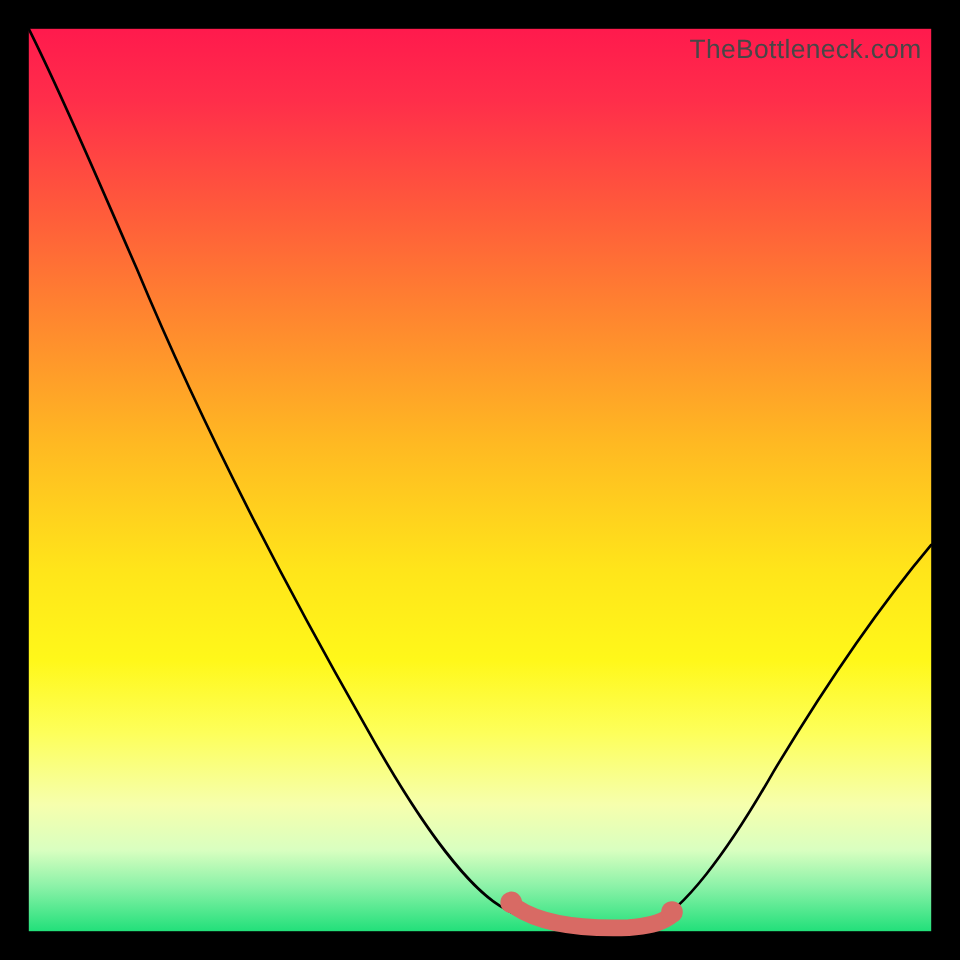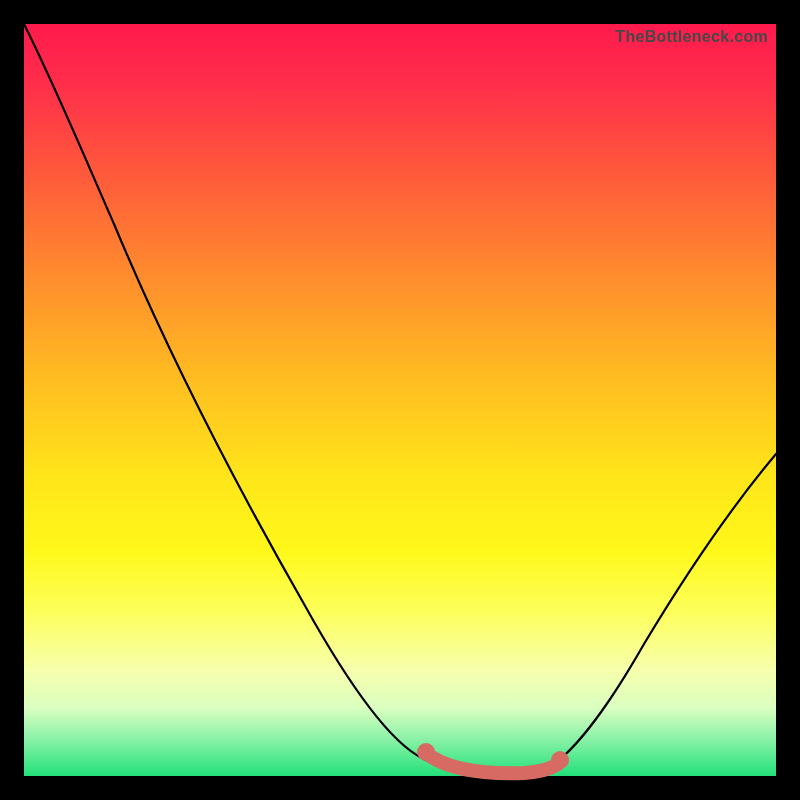--- a/index.html
+++ b/index.html
@@ -37,22 +37,22 @@
       #f6ffad 86%,
       #d9ffc0 91%,
       #8cf2a8 95%,
       #22e07a 100%);
   }
   .watermark {
     position: absolute;
     top: 4px;
     right: 8px;
     color: #474747;
-    font-size: 16px;
-    font-weight: 700;
+    font-size: 22px;
+    font-weight: 400;
     letter-spacing: 0.3px;
     user-select: none;
   }
   svg.overlay {
     position: absolute;
     left: 0;
     top: 0;
     width: 752px;
     height: 752px;
     overflow: visible;

